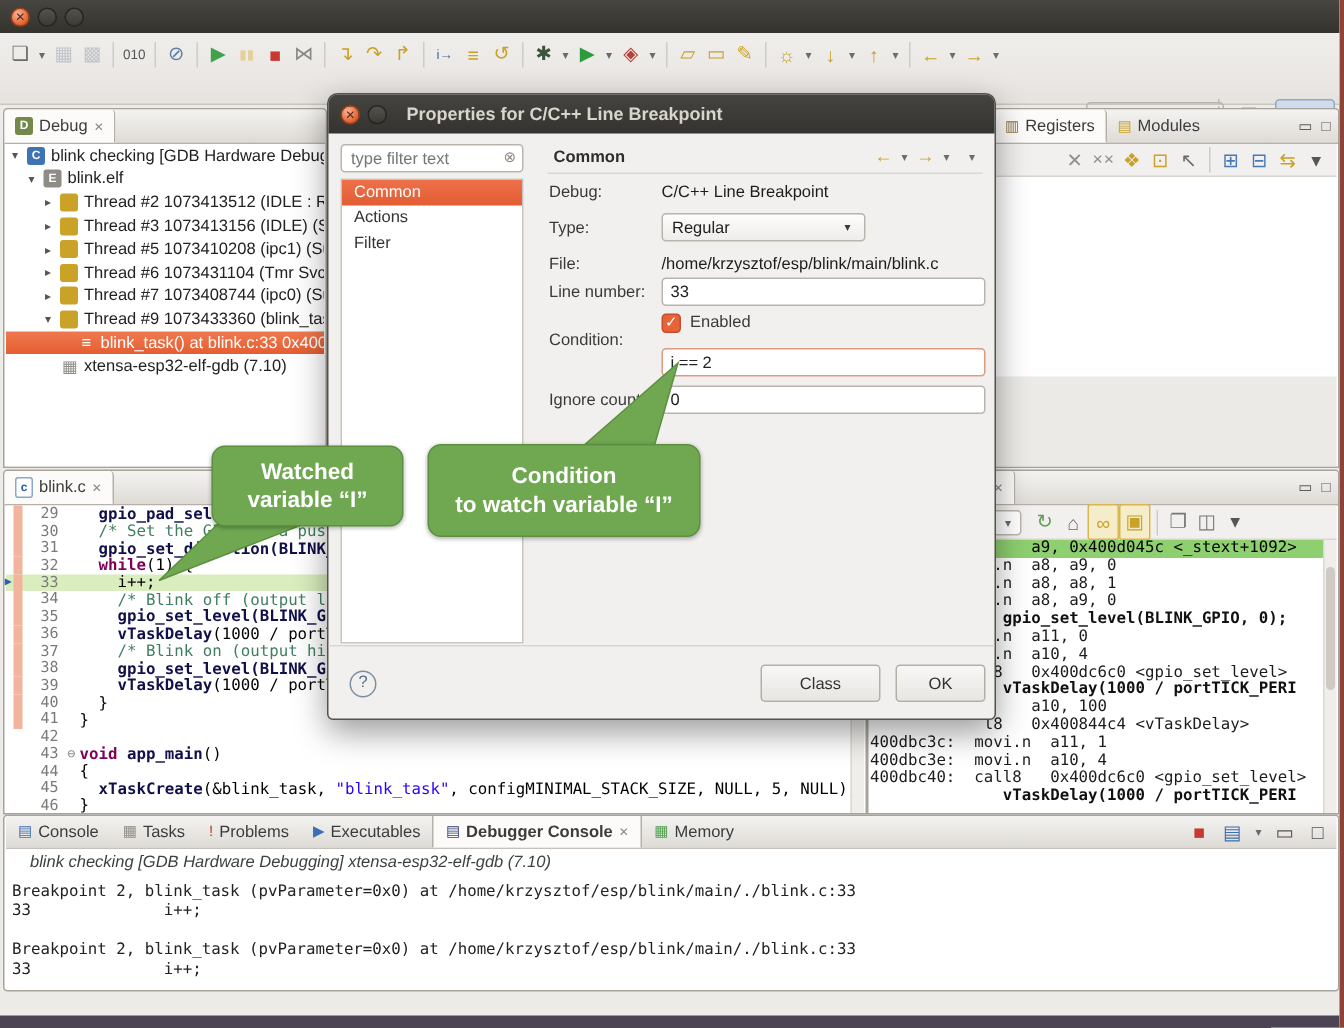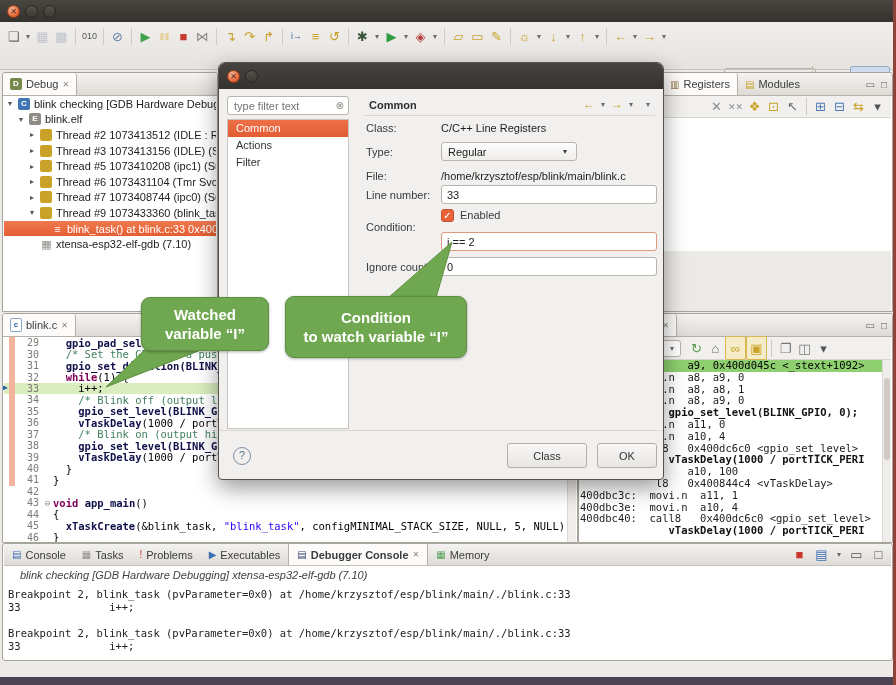--- a/index.html
+++ b/index.html
@@ -424,20 +424,21 @@
         <div class="cline">33              i++;</div>
       </div>
   </div>
 
   <div id="bottom-strip"></div>
 
   <div id="dialog">
     <div id="dlg-titlebar">
       <div class="circ close">✕</div>
       <div class="circ dim"></div>
+      <span id="dlg-title">Properties for C/C++ Line Breakpoint</span>
     </div>
 
     <div id="dlg-filter">
       <input placeholder="type filter text" style="">
       <span style="margin-left:auto;color:#8f8b84;font-size:10px;">⊗</span>
     </div>
     <div id="dlg-nav">
         <div class="dnav sel">Common</div>
         <div class="dnav">Actions</div>
         <div class="dnav">Filter</div>
@@ -446,22 +447,22 @@
     <div id="dlg-header">Common</div>
     <div id="dlg-nav-arrows">
       <span>←</span>
         <span class="ddc">▾</span>
       <span>→</span>
         <span class="ddc">▾</span>
       <span class="ddc" style="margin-left:4px;">▾</span>
     </div>
     <div id="dlg-hsep"></div>
 
-    <div class="fld-label" style="top:59px;">Class:</div>
-    <div class="fld-value" style="top:59px;">C/C++ Line Registers</div>
+    <div class="fld-label" style="top:59px;">Debug:</div>
+    <div class="fld-value" style="top:59px;">C/C++ Line Breakpoint</div>
 
     <div class="fld-label" style="top:83px;">Type:</div>
     <div id="dlg-type" style="top:79px;">
       <span>Regular</span>
       <span class="ddc">▾</span>
     </div>
 
     <div class="fld-label" style="top:107px;">File:</div>
     <div class="fld-value" style="top:107px;">/home/krzysztof/esp/blink/main/blink.c</div>
 

